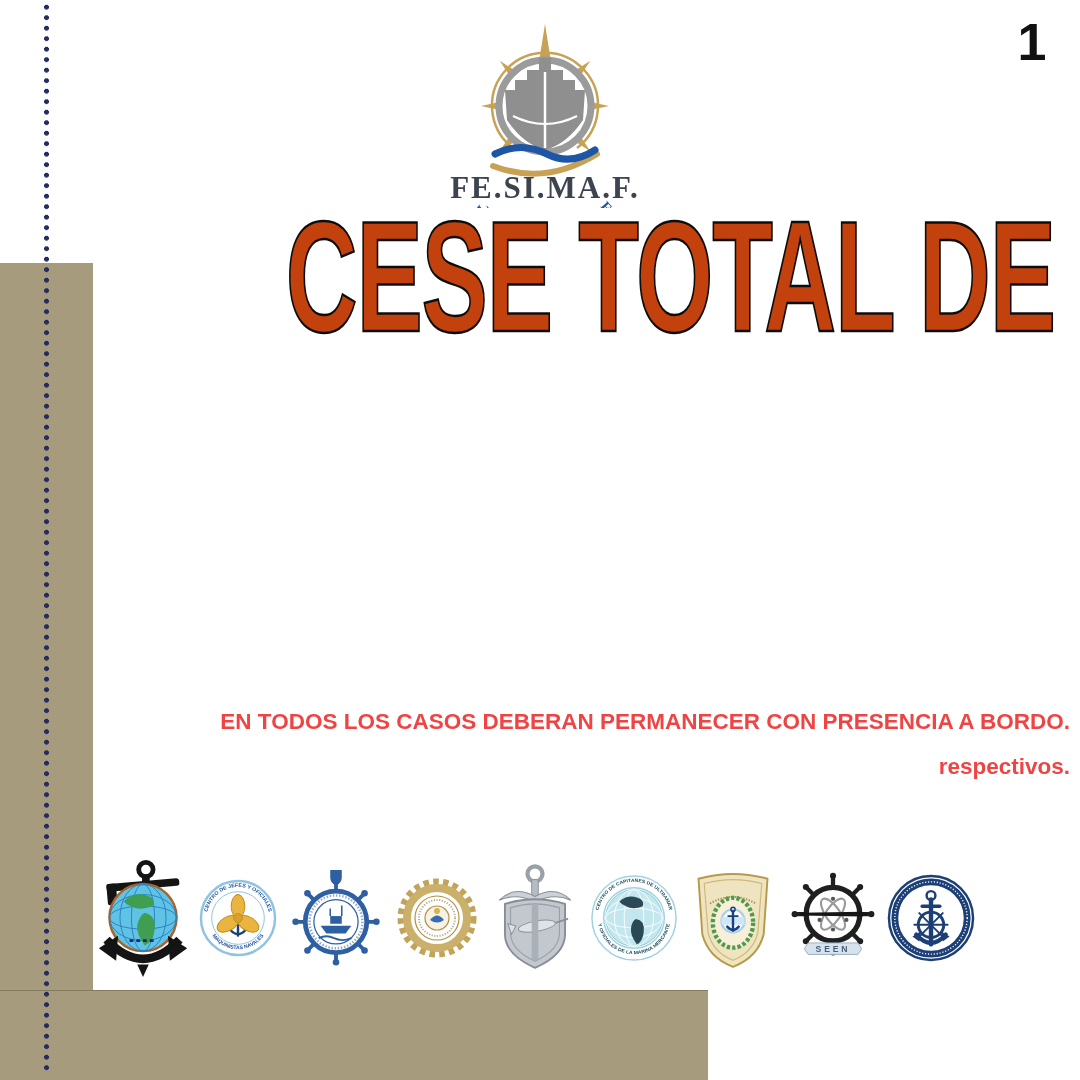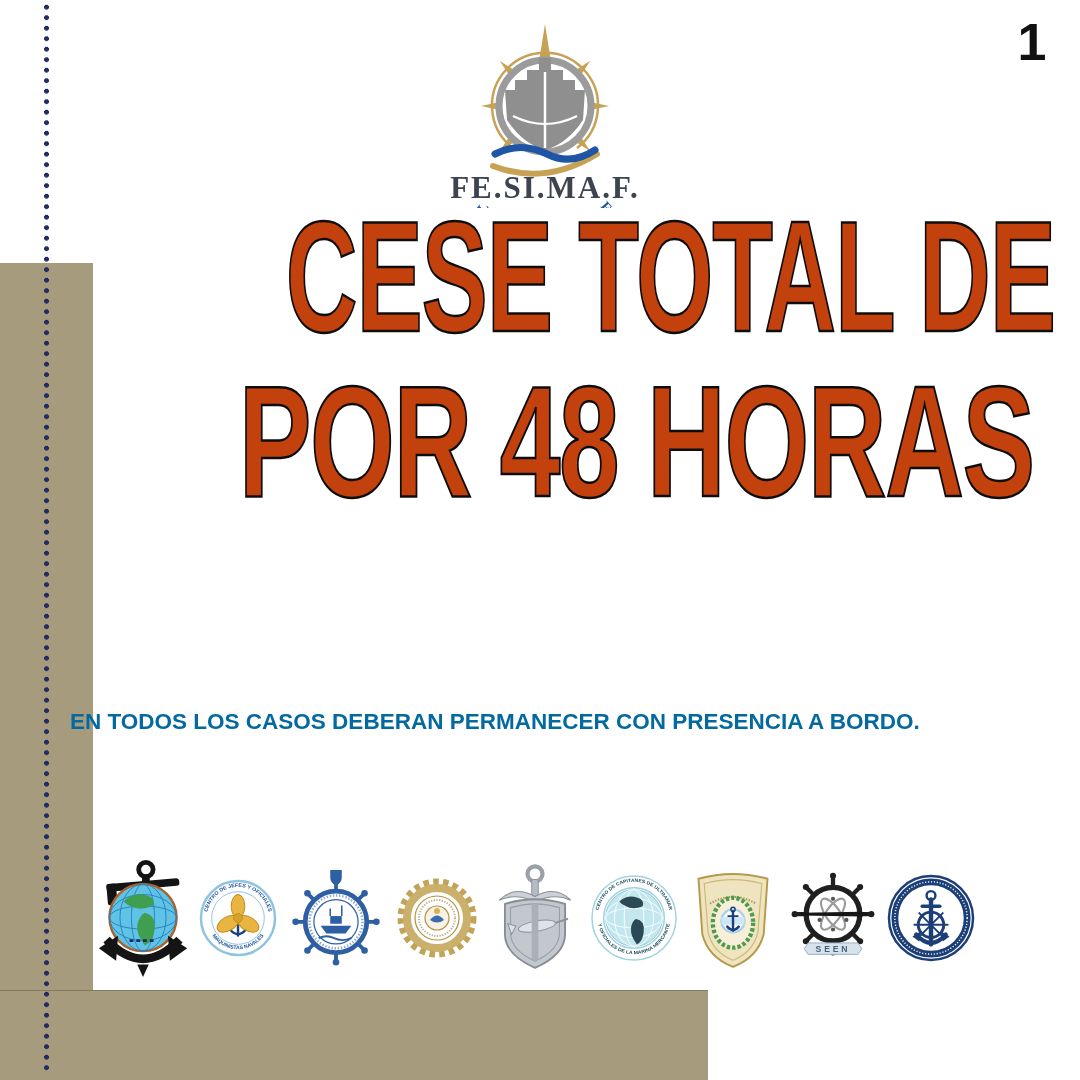--- a/index.html
+++ b/index.html
@@ -26,21 +26,21 @@
   .acronym-text{font-family:"Liberation Serif",serif;font-size:31px;font-weight:bold;fill:#3d4450;letter-spacing:2px;}
 
   
   .headline{position:absolute;left:60px;top:196px;width:1000px;text-align:center;color:#c2410c;}
   .hline{height:165px;line-height:160px;white-space:nowrap;}
   .hline span{display:inline-block;font-size:158px;font-weight:bold;letter-spacing:-2px;
               -webkit-text-stroke:2.5px #0d0d0d;transform:scaleX(var(--sx));transform-origin:50% 50%;}
   .hl1 span{--sx:.63}.hl2 span{--sx:.72}.hl3 span{--sx:.69}
 
   
-  .notice{position:absolute;left:70px;top:699px;width:1000px;text-align:left;color:#0369a1;
+  .notice{position:absolute;left:70px;top:699px;width:1000px;text-align:right;color:#ef4444;
           font-weight:bold;}
   .notice div{line-height:45px;font-size:22.5px;}
 
   
   .logos{position:absolute;left:95px;top:852px;width:880px;height:132px;
          display:flex;justify-content:space-between;align-items:center;}
   .logos svg{display:block;}
   .tiny-arc{font-size:5.2px;font-weight:bold;fill:#1c52a0;}
   .tiny-arc2{font-size:4.8px;font-weight:bold;fill:#1f4e5e;}
   .seen-text{font-size:9px;font-weight:bold;fill:#44607a;letter-spacing:3px;}
@@ -86,25 +86,25 @@
     </g>
 
     <text class="arc-text">
       <textPath href="#arcP" startOffset="61" textLength="368" lengthAdjust="spacingAndGlyphs">FEDERACIÓN SINDICAL MARÍTIMA Y FLUVIAL</textPath>
     </text>
     <text class="acronym-text" x="110" y="190" text-anchor="middle">FE.SI.MA.F.</text>
   </svg>
 
   <div class="headline">
     <div class="hline hl1"><span>CESE TOTAL DE</span></div>
-    <div class="hline hl3"><span>POR 48 HORAS</span></div>
   </div>
 
   <div class="notice">
     <div>EN TODOS LOS CASOS DEBERAN PERMANECER CON PRESENCIA A BORDO.</div>
+    <div>respectivos.</div>
   </div>
 
   <div class="logos">
 
     <svg width="96" height="123" viewBox="0 0 100 128">
       <circle cx="53" cy="13" r="7.5" fill="none" stroke="#141414" stroke-width="5"></circle>
       <g transform="rotate(-5 50 30)" fill="#141414">
         <rect x="12" y="25" width="76" height="8" rx="3"></rect>
           <rect x="12" y="25" width="10" height="22" rx="2"></rect>
       </g>

